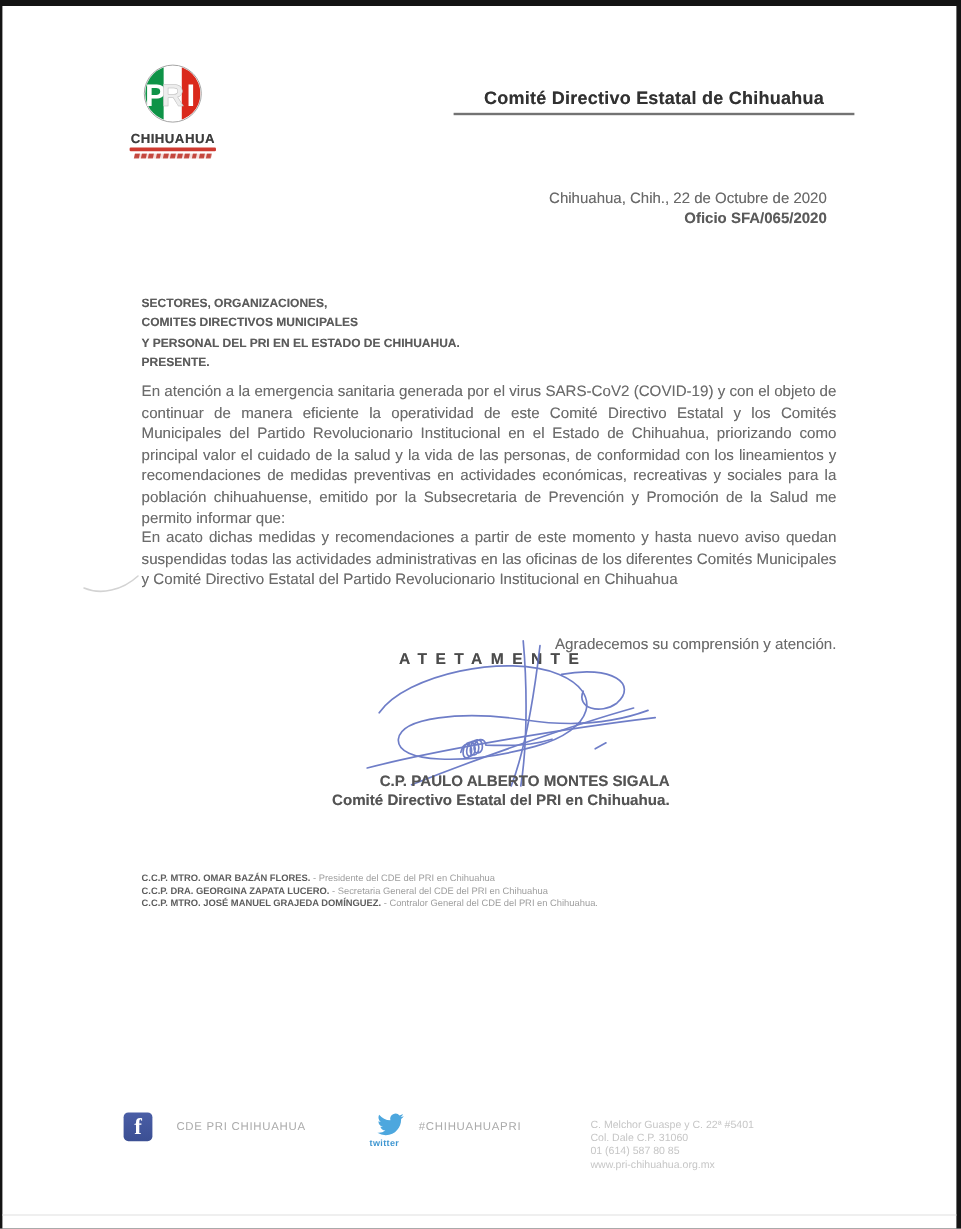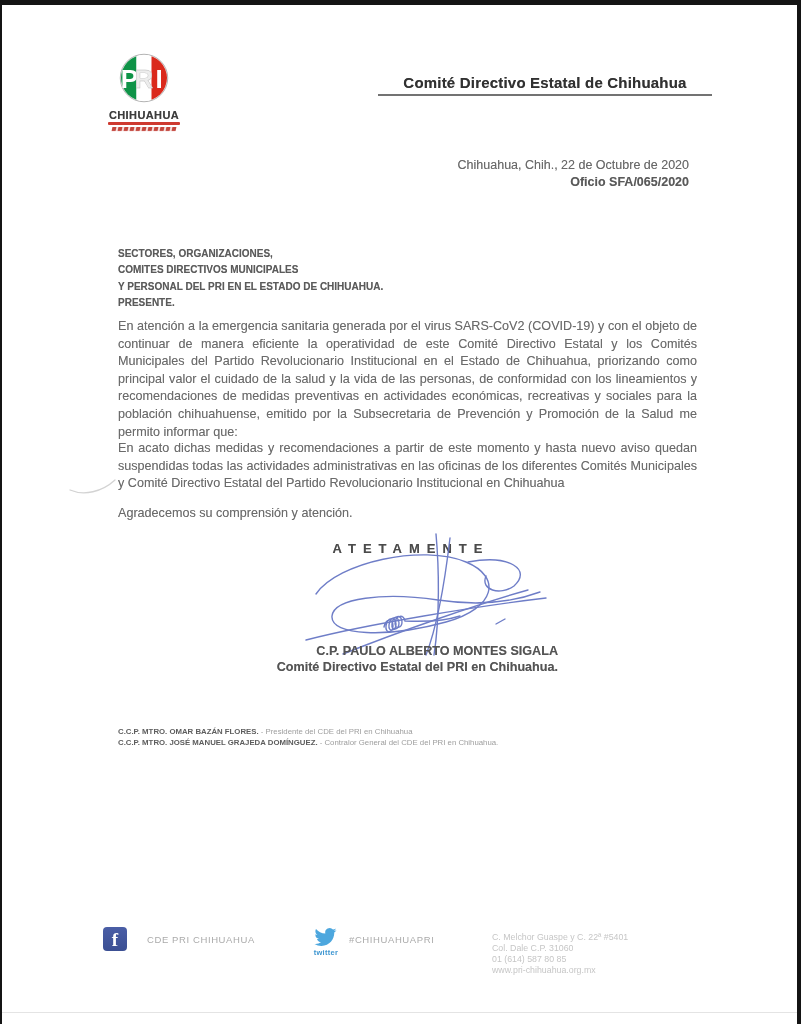--- a/index.html
+++ b/index.html
@@ -30,21 +30,21 @@
     color:#696969; line-height:16.5px; text-shadow:0 0 0.4px rgba(105,105,105,.5); }
   .dateline .oficio { font-weight:bold; color:#5a5a5a; }
 
   .recipient { position:absolute; left:118px; top:246px; font-size:10px; font-weight:bold;
     color:#5b5b5b; line-height:16.4px; text-shadow:0 0 0.4px rgba(90,90,90,.5); }
 
   .para { position:absolute; left:118px; width:579px; font-size:12.6px; color:#6b6b6b;
     text-align:justify; line-height:17.6px; text-shadow:0 0 0.4px rgba(107,107,107,.45); }
   .para-1 { top:318px; }
   .para-2 { top:440px; }
-  .para-3 { top:505px; text-align:left; }
+  .para-3 { top:529px; text-align:right; }
 
   .atentamente { position:absolute; left:306px; top:541px; width:210px; text-align:center;
     font-size:13px; font-weight:bold; letter-spacing:7px; color:#4b4b4b;
     text-shadow:0 0 0.5px rgba(75,75,75,.5); }
 
   .signature-svg { position:absolute; left:288px; top:532px; }
 
   .signer { position:absolute; left:243px; top:643px; width:315px; text-align:right;
     font-weight:bold; font-size:12.6px; color:#545454; line-height:16.2px;
     text-shadow:0 0 0.4px rgba(84,84,84,.5); }
@@ -54,21 +54,21 @@
   .cc-role { color:#9d9d9d; }
 
   .margin-mark { position:absolute; left:68px; top:477px; }
 
   
   .fb-icon { position:absolute; left:103px; top:927px; width:24px; height:24px; border-radius:4px;
     background:linear-gradient(180deg,#4a5ea6,#3b4f93); color:#fff; font-weight:bold;
     font-family:"Liberation Serif", serif; font-size:19px; text-align:center; line-height:26px; }
   .fb-label { position:absolute; left:147px; top:934px; font-size:9.5px; color:#ababab; letter-spacing:0.6px; }
   .tw-icon  { position:absolute; left:312px; top:926px; width:27px; height:22px; }
-  .tw-word  { position:absolute; left:308px; top:948px; width:36px; text-align:center;
+  .tw-word  { position:absolute; left:308px; top:948px; width:36px; 
     font-size:7.5px; font-weight:bold; color:#3e96d1; letter-spacing:0.3px; }
   .tw-label { position:absolute; left:349px; top:934px; font-size:9.5px; color:#ababab; letter-spacing:0.6px; }
   .addr { position:absolute; left:492px; top:932px; font-size:8.8px; color:#c6c6c6; line-height:11px; }
 </style>
 </head>
 <body>
 
 <div class="page">
   <div class="edge-top"></div>
   <div class="edge-left"></div>
@@ -137,20 +137,23 @@
   <div class="signer">
     <div>C.P. PAULO ALBERTO MONTES SIGALA</div>
     <div>Comité Directivo Estatal del PRI en Chihuahua.</div>
   </div>
 
   <div class="cc-block">
     <div>
       <span class="cc-name">C.C.P. MTRO. OMAR BAZÁN FLORES.</span><span class="cc-role"> - Presidente del CDE del PRI en Chihuahua</span>
     </div>
     <div>
+      <span class="cc-name">C.C.P. DRA. GEORGINA ZAPATA LUCERO.</span><span class="cc-role"> - Secretaria General del CDE del PRI en Chihuahua</span>
+    </div>
+    <div>
       <span class="cc-name">C.C.P. MTRO. JOSÉ MANUEL GRAJEDA DOMÍNGUEZ.</span><span class="cc-role"> - Contralor General del CDE del PRI en Chihuahua.</span>
     </div>
   </div>
 
   <div class="fb-icon">f</div>
   <div class="fb-label">CDE PRI CHIHUAHUA</div>
 
   <svg class="tw-icon" viewBox="0 0 24 24">
     <path fill="#4da7de" d="M23.953 4.57a10 10 0 01-2.825.775 4.958 4.958 0 002.163-2.723c-.951.555-2.005.959-3.127 1.184a4.92 4.92 0 00-8.384 4.482C7.69 8.095 4.067 6.13 1.64 3.162a4.822 4.822 0 00-.666 2.475c0 1.71.87 3.213 2.188 4.096a4.904 4.904 0 01-2.228-.616v.06a4.923 4.923 0 003.946 4.827 4.996 4.996 0 01-2.212.085 4.936 4.936 0 004.604 3.417 9.867 9.867 0 01-6.102 2.105c-.39 0-.779-.023-1.17-.067a13.995 13.995 0 007.557 2.209c9.053 0 13.998-7.496 13.998-13.985 0-.21 0-.42-.015-.63A9.935 9.935 0 0024 4.59z"></path>
   </svg>

